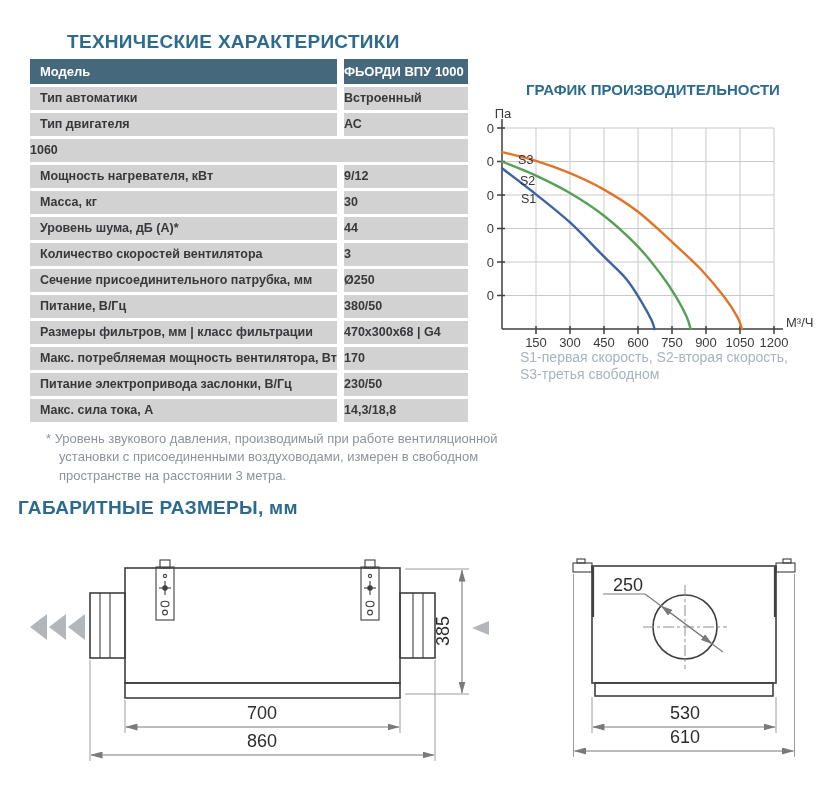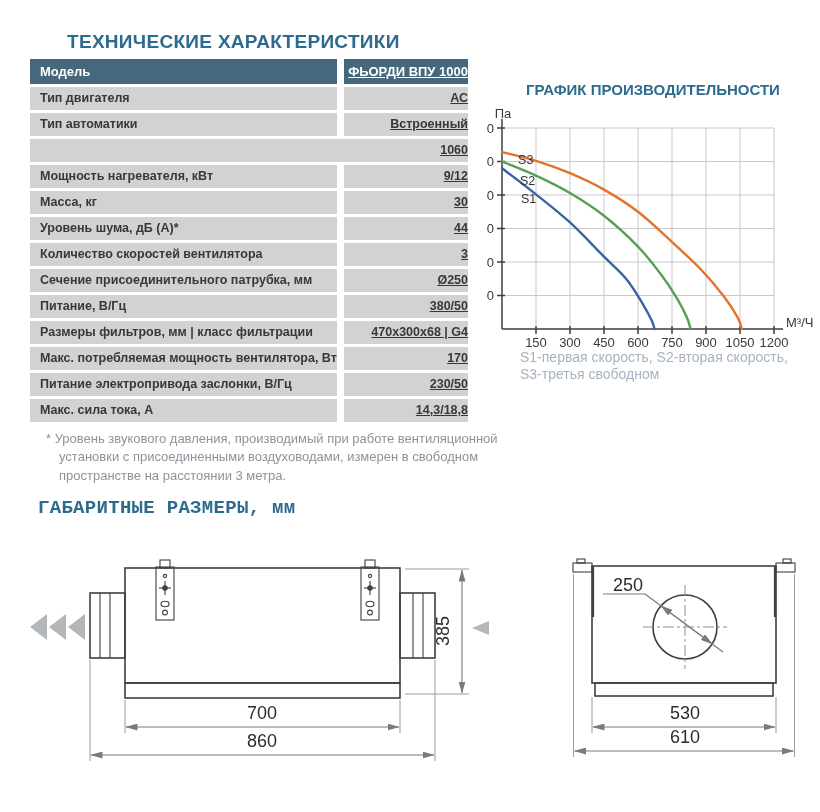--- a/index.html
+++ b/index.html
@@ -1,28 +1,28 @@
 <!DOCTYPE html>
 <html><head>
 <meta charset="utf-8">
 <style>
   html,body{margin:0;padding:0;background:#fff;}
   .page{position:relative;width:820px;height:812px;background:#fff;overflow:hidden;
         font-family:"Liberation Sans",sans-serif;}
   h1,h2{position:absolute;margin:0;font-size:19px;font-weight:bold;color:#2d6b8e;letter-spacing:.3px;}
   #main-title{left:30px;top:31px;margin-left:37px;}
-  #dims-title{left:38px;top:497px;font-family:Liberation Mono, monospace;}
+  #dims-title{left:18px;top:497px;}
 
   
   .spec-table{position:absolute;left:30px;top:59px;width:438px;}
   .srow{display:flex;gap:7px;margin-bottom:3px;}
   .srow .cl{width:307px;background:#d2d2d3;height:23px;line-height:23px;padding-left:10px;
             box-sizing:border-box;font-weight:bold;font-size:12.5px;color:#37383a;white-space:nowrap;}
-  .srow .cv{flex:1;background:#d2d2d3;height:23px;line-height:23px;text-align:right;
-            font-weight:bold;font-size:12.5px;color:#37383a;text-decoration:underline;}
+  .srow .cv{flex:1;background:#d2d2d3;height:23px;line-height:23px;text-align:left;
+            font-weight:bold;font-size:12.5px;color:#37383a;}
   .srow.head .cl,.srow.head .cv{background:#46687c;color:#fff;height:25px;line-height:25px;font-size:13px;}
 
   
   .chart-title{position:absolute;left:487px;top:81px;width:332px;text-align:center;
                font-size:15px;font-weight:bold;color:#2d6b8e;}
   #perf-chart{position:absolute;left:487px;top:106px;}
   #perf-chart .grid{stroke:#c9c9c9;stroke-width:1;}
   #perf-chart .axis{stroke:#3e3e3e;stroke-width:1.5;}
   #perf-chart text{font-family:"Liberation Sans",sans-serif;}
   #perf-chart .tick{font-size:13px;fill:#3a3a3a;text-anchor:middle;}
@@ -54,26 +54,26 @@
 <div class="page">
 
   <h1 id="main-title">ТЕХНИЧЕСКИЕ ХАРАКТЕРИСТИКИ</h1>
 
   <div class="spec-table">
     <div class="srow head">
       <div class="cl">Модель</div>
       <div class="cv">ФЬОРДИ ВПУ 1000</div>
     </div>
     <div class="srow">
+      <div class="cl">Тип автоматики</div>
+      <div class="cv">Встроенный</div>
+    </div>
+    <div class="srow">
       <div class="cl">Тип двигателя</div>
       <div class="cv">АС</div>
-    </div>
-    <div class="srow">
-      <div class="cl">Тип автоматики</div>
-      <div class="cv">Встроенный</div>
     </div>
     <div class="srow">
       <div class="cv">1060</div>
     </div>
     <div class="srow">
       <div class="cl">Мощность нагревателя, кВт</div>
       <div class="cv">9/12</div>
     </div>
     <div class="srow">
       <div class="cl">Масса, кг</div>

